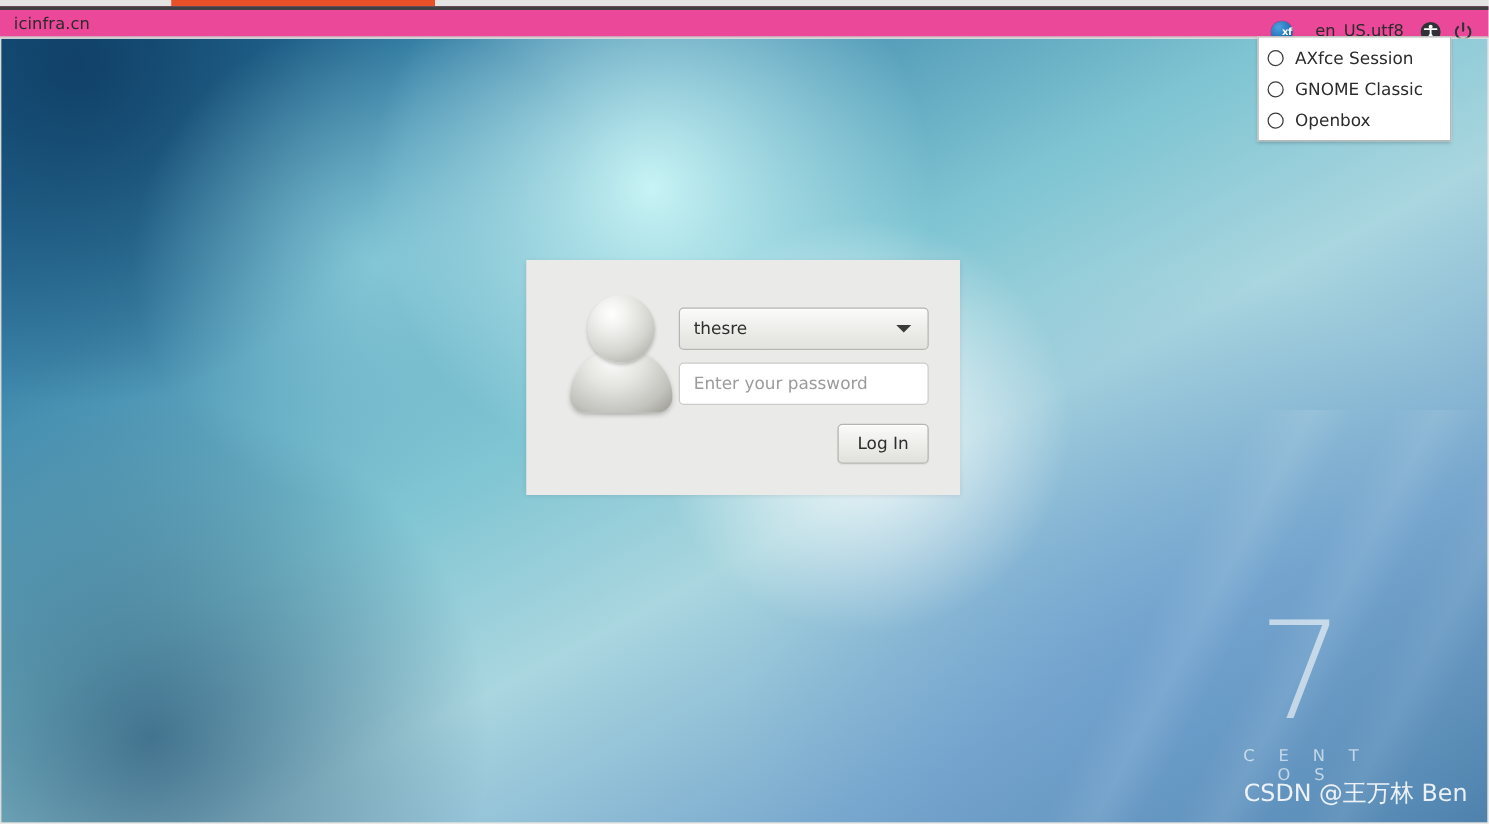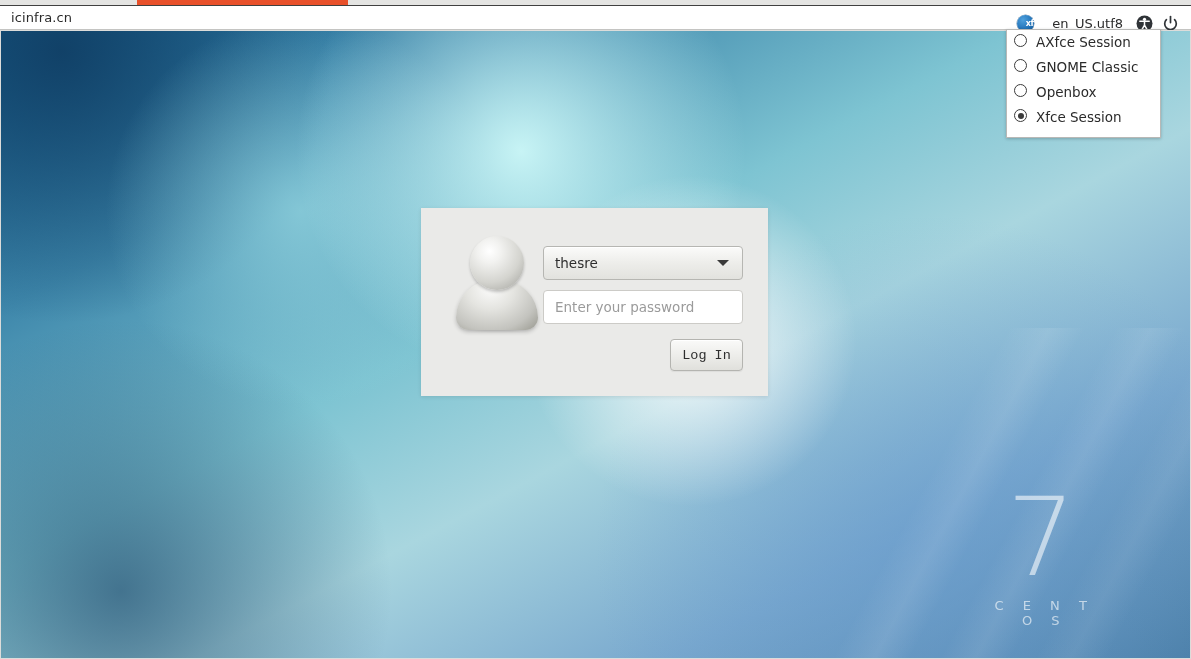--- a/index.html
+++ b/index.html
@@ -35,22 +35,22 @@
     left: 137px; top: 0;
     width: 211px;
     height: 5px;
     background: #e8502a;
   }
   .topbar {
     position: absolute;
     left: 0; top: 5px;
     width: 1191px;
     height: 25px;
-    background: #ffffff;
-    border-top: 1px solid #404040;
+    background: #ec4899;
+    border-top: 3px solid #404040;
     border-bottom: 1px solid #c4c4c2;
     box-sizing: border-box;
   }
   .topbar-title {
     position: absolute;
     left: 11px; top: 4px;
     font-size: 13px;
     color: #2b2b2b;
     letter-spacing: 0.1px;
   }
@@ -110,21 +110,21 @@
     width: 155px;
     background: #ffffff;
     border: 1px solid #b8b8b6;
     box-shadow: 0 1px 3px rgba(0,0,0,0.22);
     padding: 4px 0 3px 0;
     box-sizing: border-box;
     z-index: 40;
   }
   .menu-item {
     display: flex;
-    align-items: flex-start;
+    align-items: center;
     height: 25px;
     padding: 0 8px 0 7px;
     font-size: 13.5px;
     color: #2b2b2b;
     white-space: nowrap;
   }
   .radio {
     width: 13px;
     height: 13px;
     border-radius: 50%;
@@ -312,21 +312,20 @@
     border: 1px solid #b4b4b0;
     border-radius: 4px;
     background: linear-gradient(#fafaf9 0%, #ededea 52%, #e0e0dc 100%);
     box-shadow: inset 0 1px 0 rgba(255,255,255,0.9), 0 1px 1px rgba(0,0,0,0.06);
     box-sizing: border-box;
     display: flex;
     align-items: center;
     justify-content: center;
     font-size: 13.5px;
     color: #2e2e2e;
-    font-family: Liberation Mono, monospace;
   }
 </style>
 </head>
 <body>
 
 <div id="screen">
 
   <div class="tab-strip">
     <div class="tab-active-bar"></div>
   </div>
@@ -363,20 +362,21 @@
   </div>
 
   <div class="desktop">
     <div class="wp-streaks"></div>
 
     <div class="centos-mark">
       <div class="centos-seven">7</div>
       <div class="centos-word">C E N T O S</div>
     </div>
 
+    <div class="csdn-watermark">CSDN @王万林 Ben</div>
   </div>
 
   <div class="login-panel">
     <div class="panel-inner">
 
       <div class="avatar">
         <div class="shadow"></div>
         <div class="body"></div>
         <div class="head"></div>
       </div>
@@ -401,19 +401,15 @@
       <span>AXfce Session</span>
     </div>
     <div class="menu-item">
       <span class="radio"></span>
       <span>GNOME Classic</span>
     </div>
     <div class="menu-item">
       <span class="radio"></span>
       <span>Openbox</span>
     </div>
-    <div class="menu-item">
-      <span class="radio on"></span>
-      <span>Xfce Session</span>
-    </div>
   </div>
 
 </div>
 
 </body></html>

